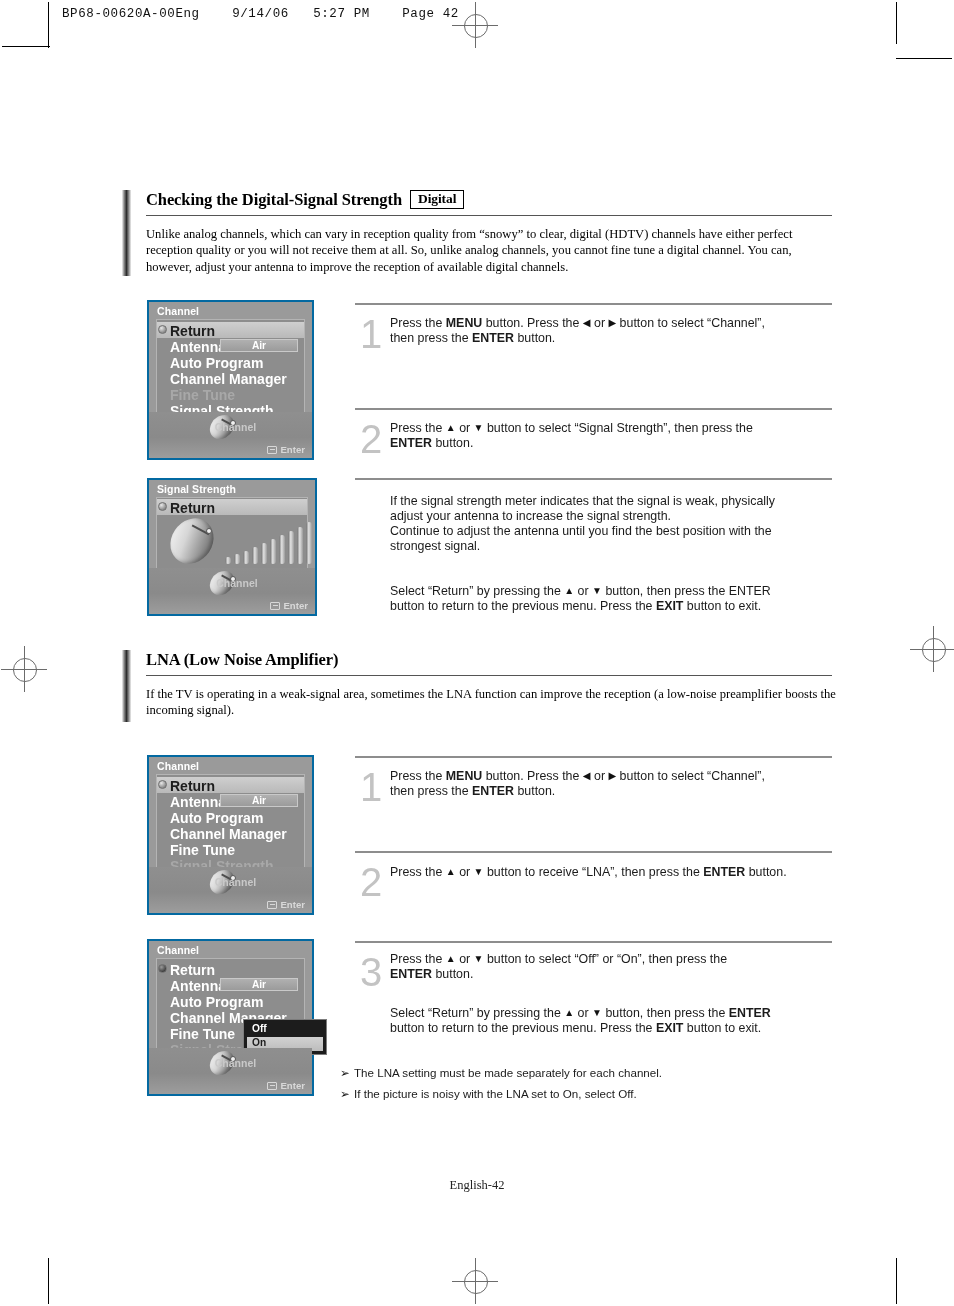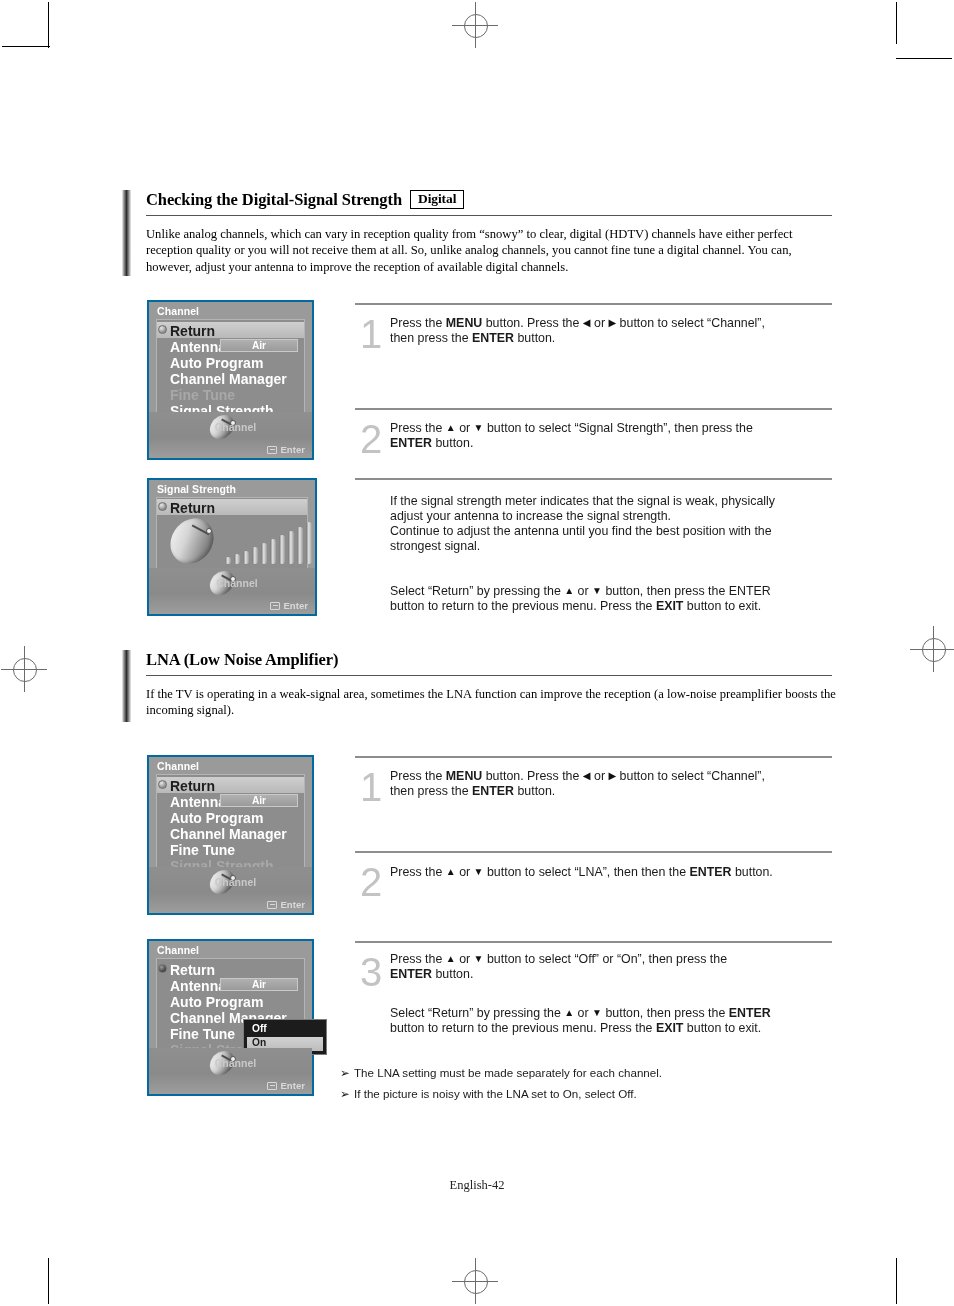--- a/index.html
+++ b/index.html
@@ -105,20 +105,21 @@
     <div class="circ"></div>
   </div>
 
   <div class="trimline" style="left:48px;top:2px;width:1.4px;height:46px;"></div>
   <div class="trimline" style="left:896px;top:2px;width:1.4px;height:42px;"></div>
   <div class="trimline" style="left:2px;top:46px;width:48px;height:1.4px;"></div>
   <div class="trimline" style="left:896px;top:58px;width:56px;height:1.4px;"></div>
   <div class="trimline" style="left:48px;top:1258px;width:1.4px;height:46px;"></div>
   <div class="trimline" style="left:896px;top:1258px;width:1.4px;height:46px;"></div>
 
+  <div class="runhead">BP68-00620A-00Eng    9/14/06   5:27 PM    Page 42</div>
 
   <div class="sec" style="left:122px;top:190px;width:710px;height:86px;">
     <div class="gradbar" style="height:86px;"></div>
     <h2><span>Checking the Digital-Signal Strength</span><span class="badge">Digital</span></h2>
     <div class="secrule" style="left:24px;top:25px;width:686px;"></div>
     <div class="secbody" style="left:24px;top:36px;width:680px;">Unlike analog channels, which can vary in reception quality from “snowy” to clear, digital (HDTV) channels have either perfect reception quality or you will not receive them at all. So, unlike analog channels, you cannot fine tune a digital channel. You can, however, adjust your antenna to improve the reception of available digital channels.</div>
   </div>
 
   <div class="osd" style="left:147px;top:300px;width:167px;height:160px;">
     <div class="ttl">Channel</div>
@@ -316,21 +317,21 @@
   <div class="steprule" style="left:355px;top:756px;width:477px;"></div>
   <div class="stepnum" style="left:360px;top:767px;">1</div>
   <div class="steptxt" style="left:390px;top:769px;width:440px;">
     <span>Press the </span><b>MENU</b><span> button. Press the </span><span class="ar">◀</span><span> or </span><span class="ar">▶</span><span> button to select “Channel”,</span><br>
     <span>then press the </span><b>ENTER</b><span> button.</span>
   </div>
 
   <div class="steprule" style="left:355px;top:851px;width:477px;"></div>
   <div class="stepnum" style="left:360px;top:862px;">2</div>
   <div class="steptxt" style="left:390px;top:865px;width:450px;">
-    <span>Press the </span><span class="ar">▲</span><span> or </span><span class="ar">▼</span><span> button to select “LNA”, then then the </span><b>ENTER</b><span> button.</span>
+    <span>Press the </span><span class="ar">▲</span><span> or </span><span class="ar">▼</span><span> button to receive “LNA”, then press the </span><b>ENTER</b><span> button.</span>
   </div>
 
   <div class="steprule" style="left:355px;top:941px;width:477px;"></div>
   <div class="stepnum" style="left:360px;top:952px;">3</div>
   <div class="steptxt" style="left:390px;top:952px;width:440px;">
     <span>Press the </span><span class="ar">▲</span><span> or </span><span class="ar">▼</span><span> button to select “Off” or “On”, then press the</span><br>
     <b>ENTER</b><span> button.</span>
   </div>
 
   <div class="steptxt" style="left:390px;top:1006px;width:430px;">

